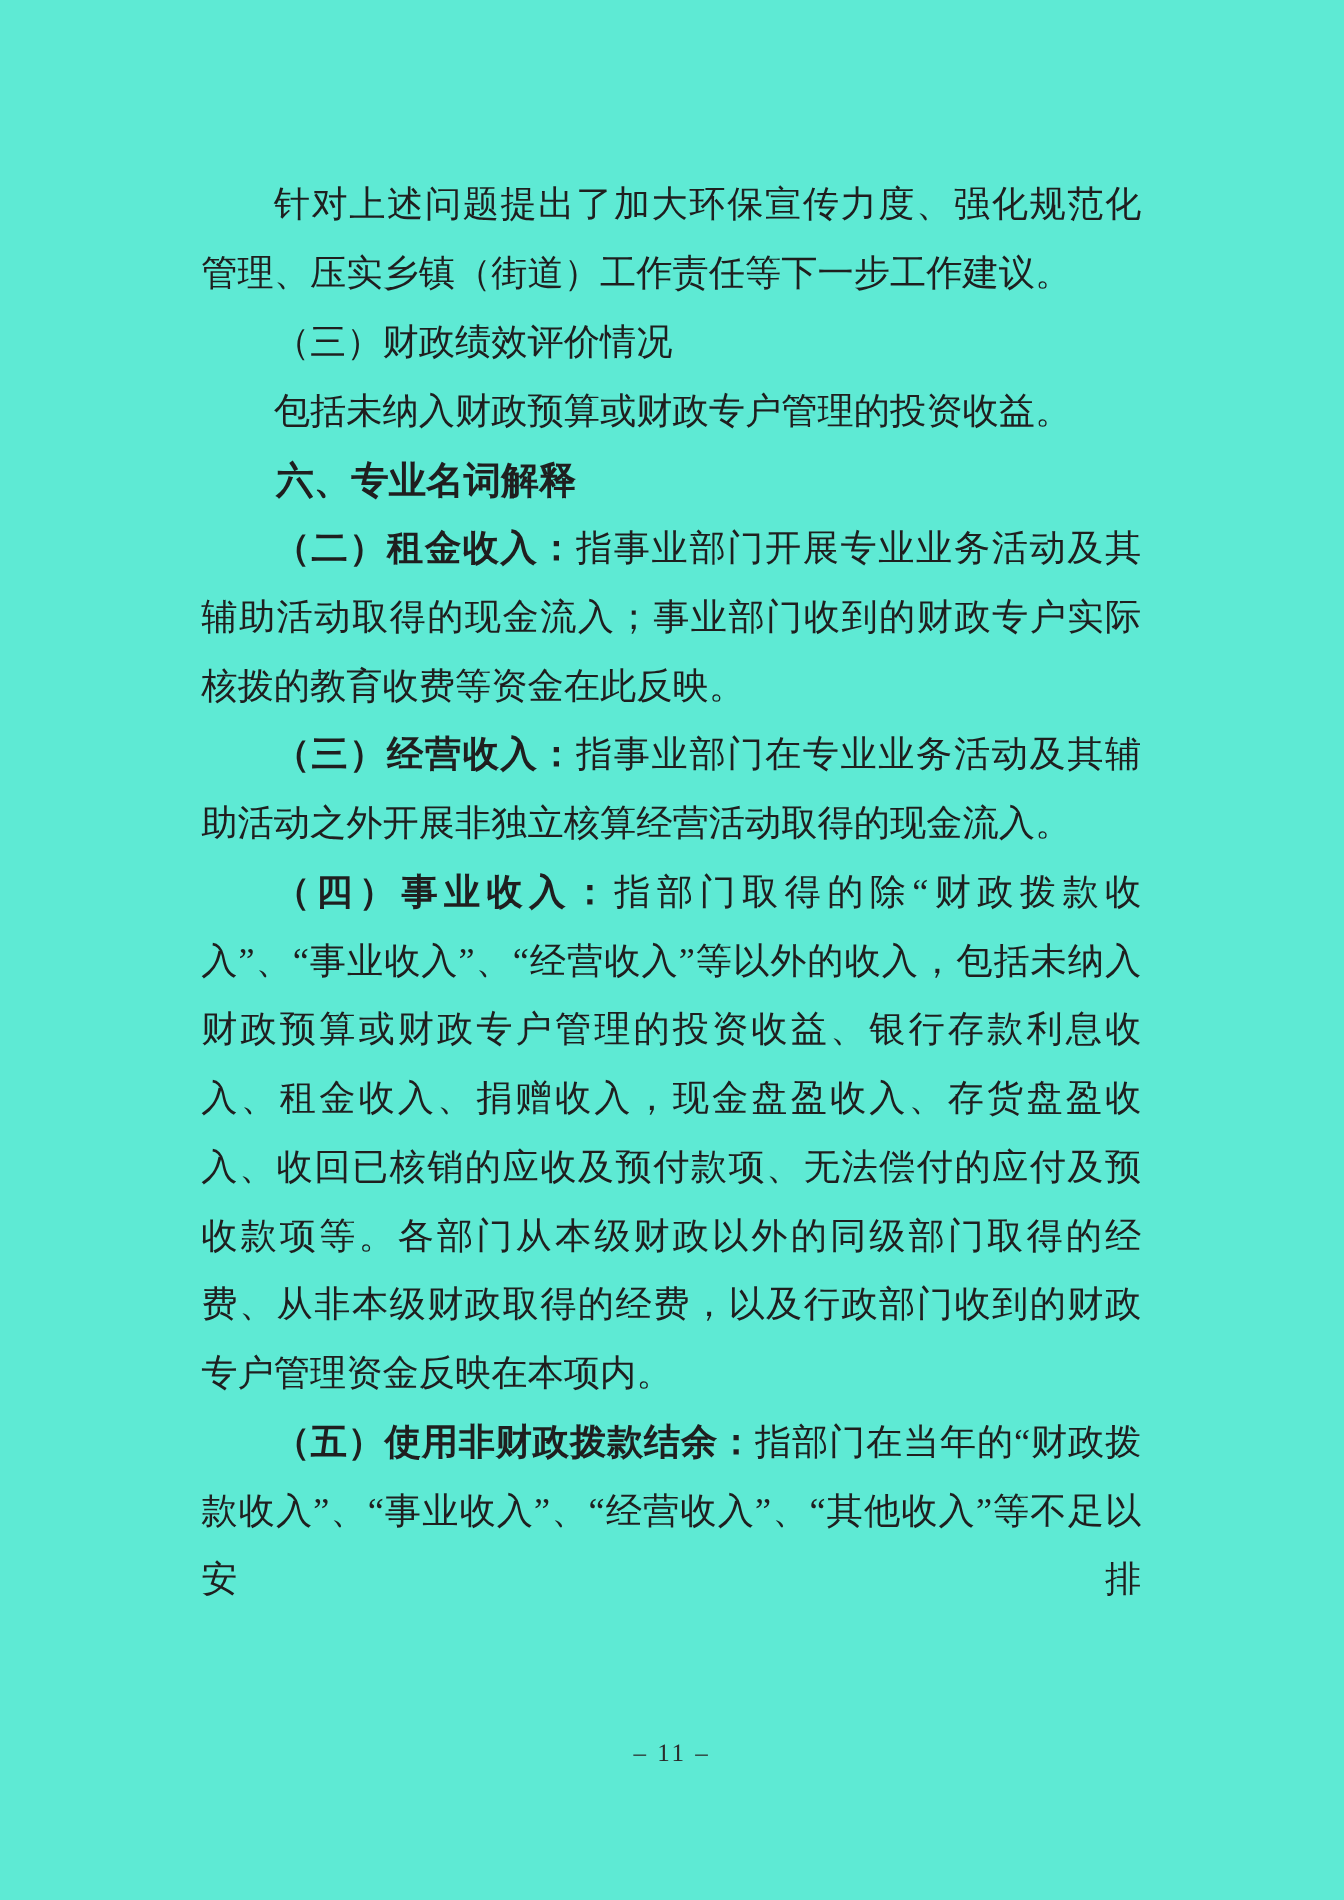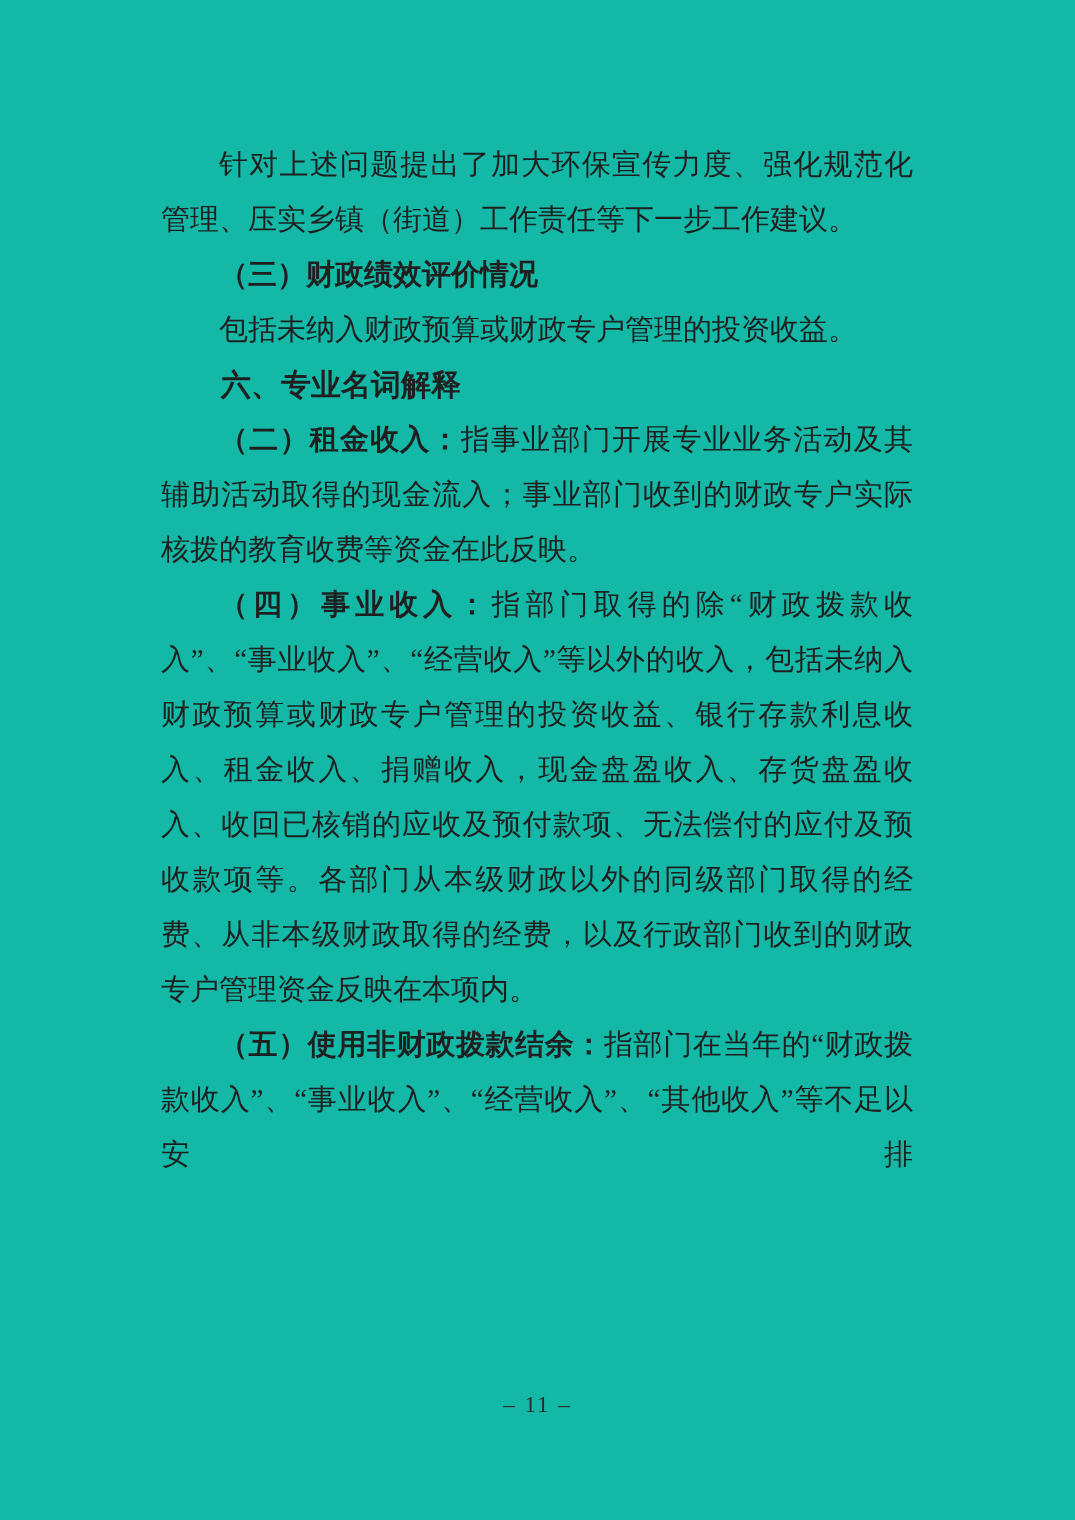--- a/index.html
+++ b/index.html
@@ -11,68 +11,69 @@
     width: 1075px;
     height: 1520px;
     position: relative;
     font-family: "Liberation Serif", "DejaVu Serif", serif;
     color: #1f1f1f;
     overflow: hidden;
   }
   .page {
     position: absolute;
     inset: 0;
-    background: #14b8a6;
+    background: #5eead4;
   }
   .content {
     position: absolute;
     left: 161px;
     top: 137px;
     width: 752px;
   }
   .para {
     margin: 0;
     font-size: 29px;
     line-height: 55px;
     text-align: justify;
     text-indent: 2em;
     font-weight: normal;
   }
   .para.subheading {
-    font-weight: bold;
+    font-weight: normal;
   }
   .para.section-heading {
     font-family: Liberation Sans, sans-serif;
     font-weight: bold;
     font-size: 30px;
   }
   .para .term {
     font-weight: bold;
   }
   .para.continues {
     text-align-last: justify;
   }
   .footer {
     position: absolute;
     left: 0;
     top: 1392px;
     width: 1075px;
     text-align: center;
-    font-size: 23px;
+    font-size: 20px;
     color: #2b2b2b;
     letter-spacing: 2px;
   }
 </style>
 </head>
 <body>
 
 <div class="page">
   <div class="content">
       <p class="para body">针对上述问题提出了加大环保宣传力度、强化规范化管理、压实乡镇（街道）工作责任等下一步工作建议。</p>
       <p class="para subheading">（三）财政绩效评价情况</p>
       <p class="para body">包括未纳入财政预算或财政专户管理的投资收益。</p>
       <p class="para section-heading">六、专业名词解释</p>
       <p class="para definition"><strong class="term">（二）租金收入：</strong>指事业部门开展专业业务活动及其辅助活动取得的现金流入；事业部门收到的财政专户实际核拨的教育收费等资金在此反映。</p>
+      <p class="para definition"><strong class="term">（三）经营收入：</strong>指事业部门在专业业务活动及其辅助活动之外开展非独立核算经营活动取得的现金流入。</p>
       <p class="para definition"><strong class="term">（四）事业收入：</strong>指部门取得的除“财政拨款收入”、“事业收入”、“经营收入”等以外的收入，包括未纳入财政预算或财政专户管理的投资收益、银行存款利息收入、租金收入、捐赠收入，现金盘盈收入、存货盘盈收入、收回已核销的应收及预付款项、无法偿付的应付及预收款项等。各部门从本级财政以外的同级部门取得的经费、从非本级财政取得的经费，以及行政部门收到的财政专户管理资金反映在本项内。</p>
       <p class="para definition continues"><strong class="term">（五）使用非财政拨款结余：</strong>指部门在当年的“财政拨款收入”、“事业收入”、“经营收入”、“其他收入”等不足以安排</p>
     </div>
   <div class="footer">– 11 –</div>
 </div>
 
 </body></html>

